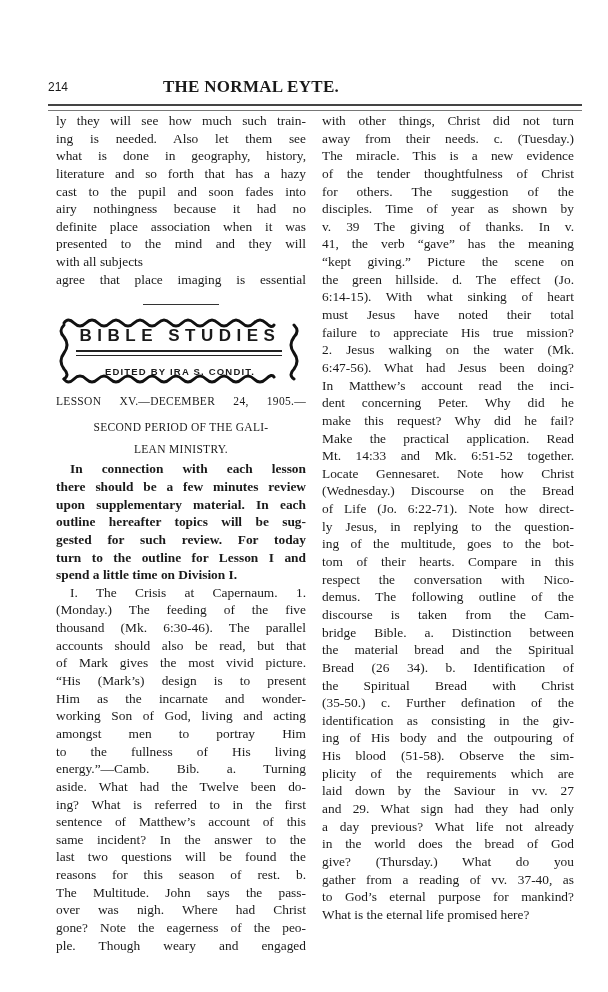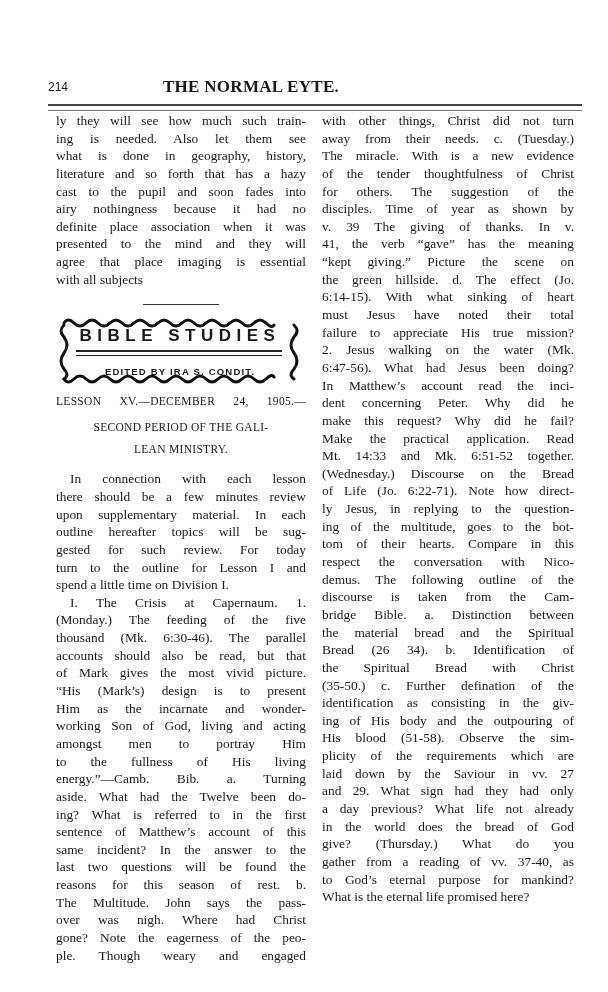--- a/index.html
+++ b/index.html
@@ -43,22 +43,22 @@
 <div class="column col-left">
   <div>
     <span class="line">ly they will see how  much such train-</span>
     <span class="line">ing  is  needed.  Also let  them  see</span>
     <span class="line">what is  done  in  geography,  history,</span>
     <span class="line">literature and so forth that has a hazy</span>
     <span class="line">cast to the pupil and  soon  fades  into</span>
     <span class="line">airy  nothingness  because  it  had  no</span>
     <span class="line">definite place  association when it was</span>
     <span class="line">presented to the mind  and  they  will</span>
+    <span class="line last">with all subjects</span>
     <span class="line">agree that place imaging  is  essential</span>
-    <span class="line last">with all subjects</span>
   </div>
 
   <div class="separator"></div>
 
   <div class="ornament-box">
     <svg width="246" height="72" viewBox="0 0 246 72">
       <g fill="none" stroke="#111" stroke-width="3" stroke-linecap="round">
         <path d="M8 8 q4 -6 10 0 q6 6 12 0 q6 -6 12 0 q6 6 12 0 q6 -6 12 0 q6 6 12 0 q6 -6 12 0 q6 6 12 0 q6 -6 12 0 q6 6 12 0 q6 -6 12 0 q6 6 12 0 q6 -6 12 0 q6 6 12 0 q6 -6 12 0 q6 6 12 0 q6 -6 12 0 q6 6 8 2"></path>
         <path d="M8 64 q4 6 10 0 q6 -6 12 0 q6 6 12 0 q6 -6 12 0 q6 6 12 0 q6 -6 12 0 q6 6 12 0 q6 -6 12 0 q6 6 12 0 q6 -6 12 0 q6 6 12 0 q6 -6 12 0 q6 6 12 0 q6 -6 12 0 q6 6 12 0 q6 -6 12 0 q6 6 12 0 q6 -6 8 -2"></path>
         <path d="M8 10 q-6 6 0 12 q6 8 0 16 q-6 8 0 16 q6 6 0 10"></path>
@@ -67,21 +67,21 @@
     </svg>
     <div class="box-title">BIBLE STUDIES</div>
     <div class="box-rule"></div>
     <div class="box-sub">EDITED BY IRA S. CONDIT.</div>
   </div>
 
   <span class="line smallcaps">LESSON  XV.—DECEMBER  24,  1905.—</span>
   <span class="line center smallcaps" style="margin-top:8px;">SECOND  PERIOD OF THE GALI-</span>
   <span class="line center smallcaps" style="margin-top:4px;">LEAN MINISTRY.</span>
 
-  <div style="margin-top:12px;">
+  <div style="margin-top:2px;font-weight:bold;">
     <span class="line indent">In  connection  with  each  lesson</span>
     <span class="line">there should be a few minutes review</span>
     <span class="line">upon supplementary material.  In each</span>
     <span class="line">outline hereafter topics  will  be  sug-</span>
     <span class="line">gested  for  such  review.  For  today</span>
     <span class="line">turn to the outline for  Lesson  I  and</span>
     <span class="line last">spend a little time on Division I.</span>
   </div>
 
   <div>
@@ -105,38 +105,39 @@
     <span class="line">The Multitude.  John says  the  pass-</span>
     <span class="line">over  was  nigh.  Where  had  Christ</span>
     <span class="line">gone?  Note the eagerness of the peo-</span>
     <span class="line">ple.  Though   weary   and   engaged</span>
   </div>
 </div>
 
 <div class="column col-right" id="right-col">
     <span class="line">with other things, Christ did not turn</span>
     <span class="line">away from their needs.  c. (Tuesday.)</span>
-    <span class="line">The miracle.  With  is a new evidence</span>
+    <span class="line">The miracle.  This  is a new evidence</span>
     <span class="line">of the tender thoughtfulness of Christ</span>
     <span class="line">for  others.  The  suggestion  of  the</span>
     <span class="line">disciples.  Time of year  as shown by</span>
     <span class="line">v.  39  The giving of thanks.  In v.</span>
     <span class="line">41, the verb “gave” has  the  meaning</span>
     <span class="line">“kept giving.”  Picture  the scene on</span>
     <span class="line">the green hillside.  d.  The effect (Jo.</span>
     <span class="line">6:14-15).  With what  sinking of heart</span>
     <span class="line">must  Jesus  have  noted  their  total</span>
     <span class="line">failure to appreciate His true mission?</span>
     <span class="line">2.  Jesus walking on  the water  (Mk.</span>
     <span class="line">6:47-56).  What had Jesus been doing?</span>
     <span class="line">In Matthew’s  account  read  the  inci-</span>
     <span class="line">dent concerning Peter.  Why  did  he</span>
     <span class="line">make this  request?  Why did he fail?</span>
     <span class="line">Make the practical application.  Read</span>
     <span class="line">Mt.  14:33  and  Mk.  6:51-52 together.</span>
+    <span class="line">Locate Gennesaret.  Note how Christ</span>
     <span class="line">(Wednesday.) Discourse on the Bread</span>
     <span class="line">of Life (Jo. 6:22-71).  Note how direct-</span>
     <span class="line">ly Jesus, in replying to the  question-</span>
     <span class="line">ing of the multitude,  goes  to the bot-</span>
     <span class="line">tom of their  hearts.  Compare in this</span>
     <span class="line">respect  the  conversation  with  Nico-</span>
     <span class="line">demus.  The following outline of  the</span>
     <span class="line">discourse  is  taken  from  the  Cam-</span>
     <span class="line">bridge Bible.  a. Distinction between</span>
     <span class="line">the material bread  and  the  Spiritual</span>

